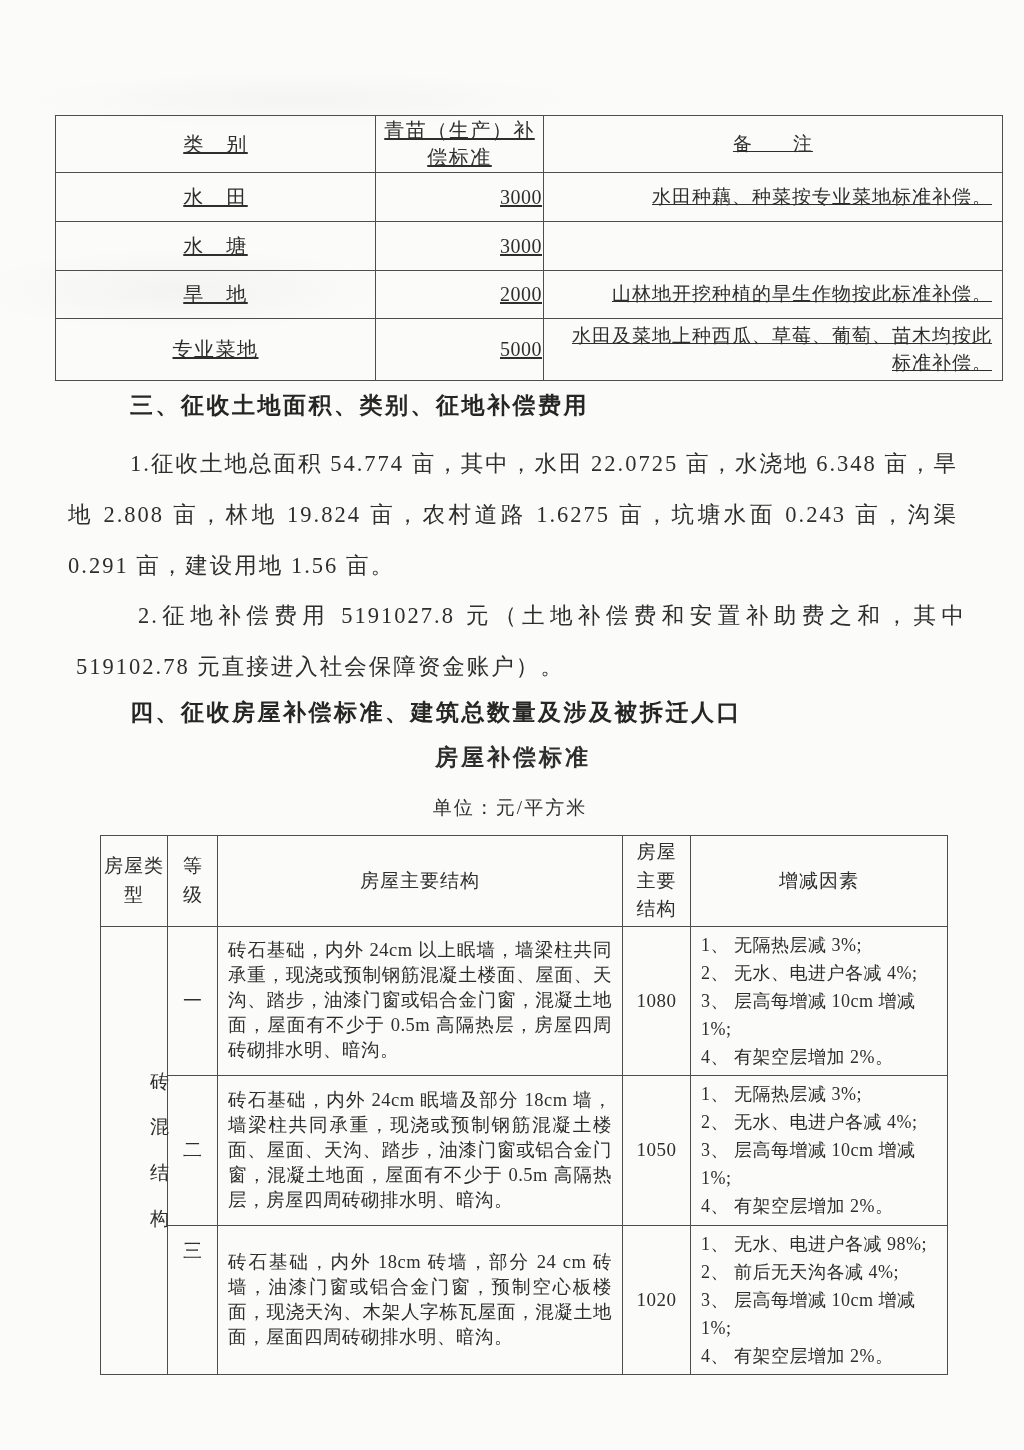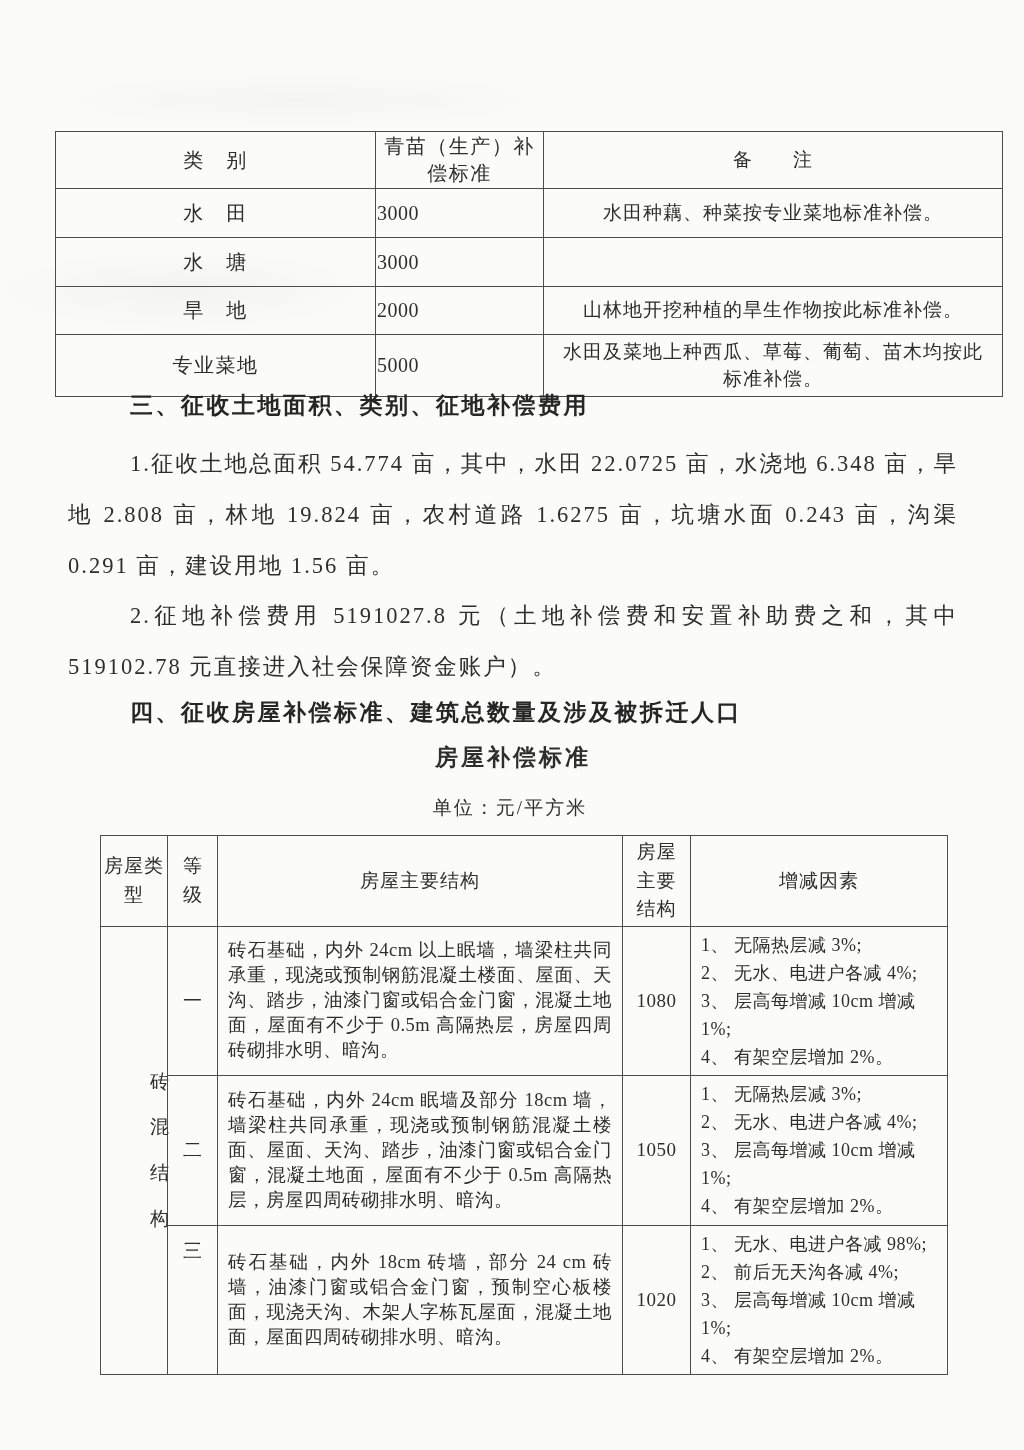--- a/index.html
+++ b/index.html
@@ -14,24 +14,24 @@
   .page { position:absolute; inset:0;
     background:
       radial-gradient(ellipse 300px 60px at 180px 290px, rgba(120,120,120,0.06), transparent 70%),
       radial-gradient(ellipse 400px 40px at 300px 100px, rgba(120,120,120,0.05), transparent 70%);
   }
 
   table { border-collapse:collapse; table-layout:fixed; }
   td { border:1px solid #4d4d4d; }
 
   
-  .t1 { position:absolute; left:55px; top:131px; width:920px; font-size:20px; letter-spacing:1.5px; }
+  .t1 { position:absolute; left:55px; top:115px; width:920px; font-size:20px; letter-spacing:1.5px;text-decoration:underline; }
   .t1 .c-cat { width:317px; text-align:center; }
-  .t1 .c-std { width:165px; text-align:left; }
-  .t1 .c-rem { width:438px; text-align:center; padding:4px 10px; font-size:19px; letter-spacing:1px; line-height:1.4;}
+  .t1 .c-std { width:165px; text-align:right; }
+  .t1 .c-rem { width:438px; text-align:right; padding:4px 10px; font-size:19px; letter-spacing:1px; line-height:1.4;}
   .t1 .hdr { text-align:center; line-height:1.35; }
   .t1 .rh-head { height:56px; }
   .t1 .rh-a { height:49px; }
   .t1 .rh-b { height:48px; }
   .t1 .rh-c { height:54px; }
   .t1 .num { font-size:20px; letter-spacing:0.5px; }
 
   
   .bodytext { position:absolute; left:68px; width:890px; }
   .heading {
@@ -113,21 +113,21 @@
     </table>
 
   <div class="bodytext" style="top:390px;">
     <p class="heading">三、征收土地面积、类别、征地补偿费用</p>
   </div>
 
   <div class="bodytext" style="top:438px;">
     <p class="para">1.征收土地总面积 54.774 亩，其中，水田 22.0725 亩，水浇地 6.348 亩，旱地 2.808 亩，林地 19.824 亩，农村道路 1.6275 亩，坑塘水面 0.243 亩，沟渠 0.291 亩，建设用地 1.56 亩。</p>
   </div>
 
-  <div class="bodytext" style="top:590px;">
+  <div class="bodytext" style="top:590px;margin-left:8px;">
     <p class="para">2.征地补偿费用 5191027.8 元（土地补偿费和安置补助费之和，其中 519102.78 元直接进入社会保障资金账户）。</p>
   </div>
 
   <div class="bodytext" style="top:697px;">
     <p class="heading">四、征收房屋补偿标准、建筑总数量及涉及被拆迁人口</p>
   </div>
 
   <p class="subtitle" style="top:742px;">房屋补偿标准</p>
 
   <div class="unitnote" style="top:795px;text-align:center;">单位：元/平方米</div>

